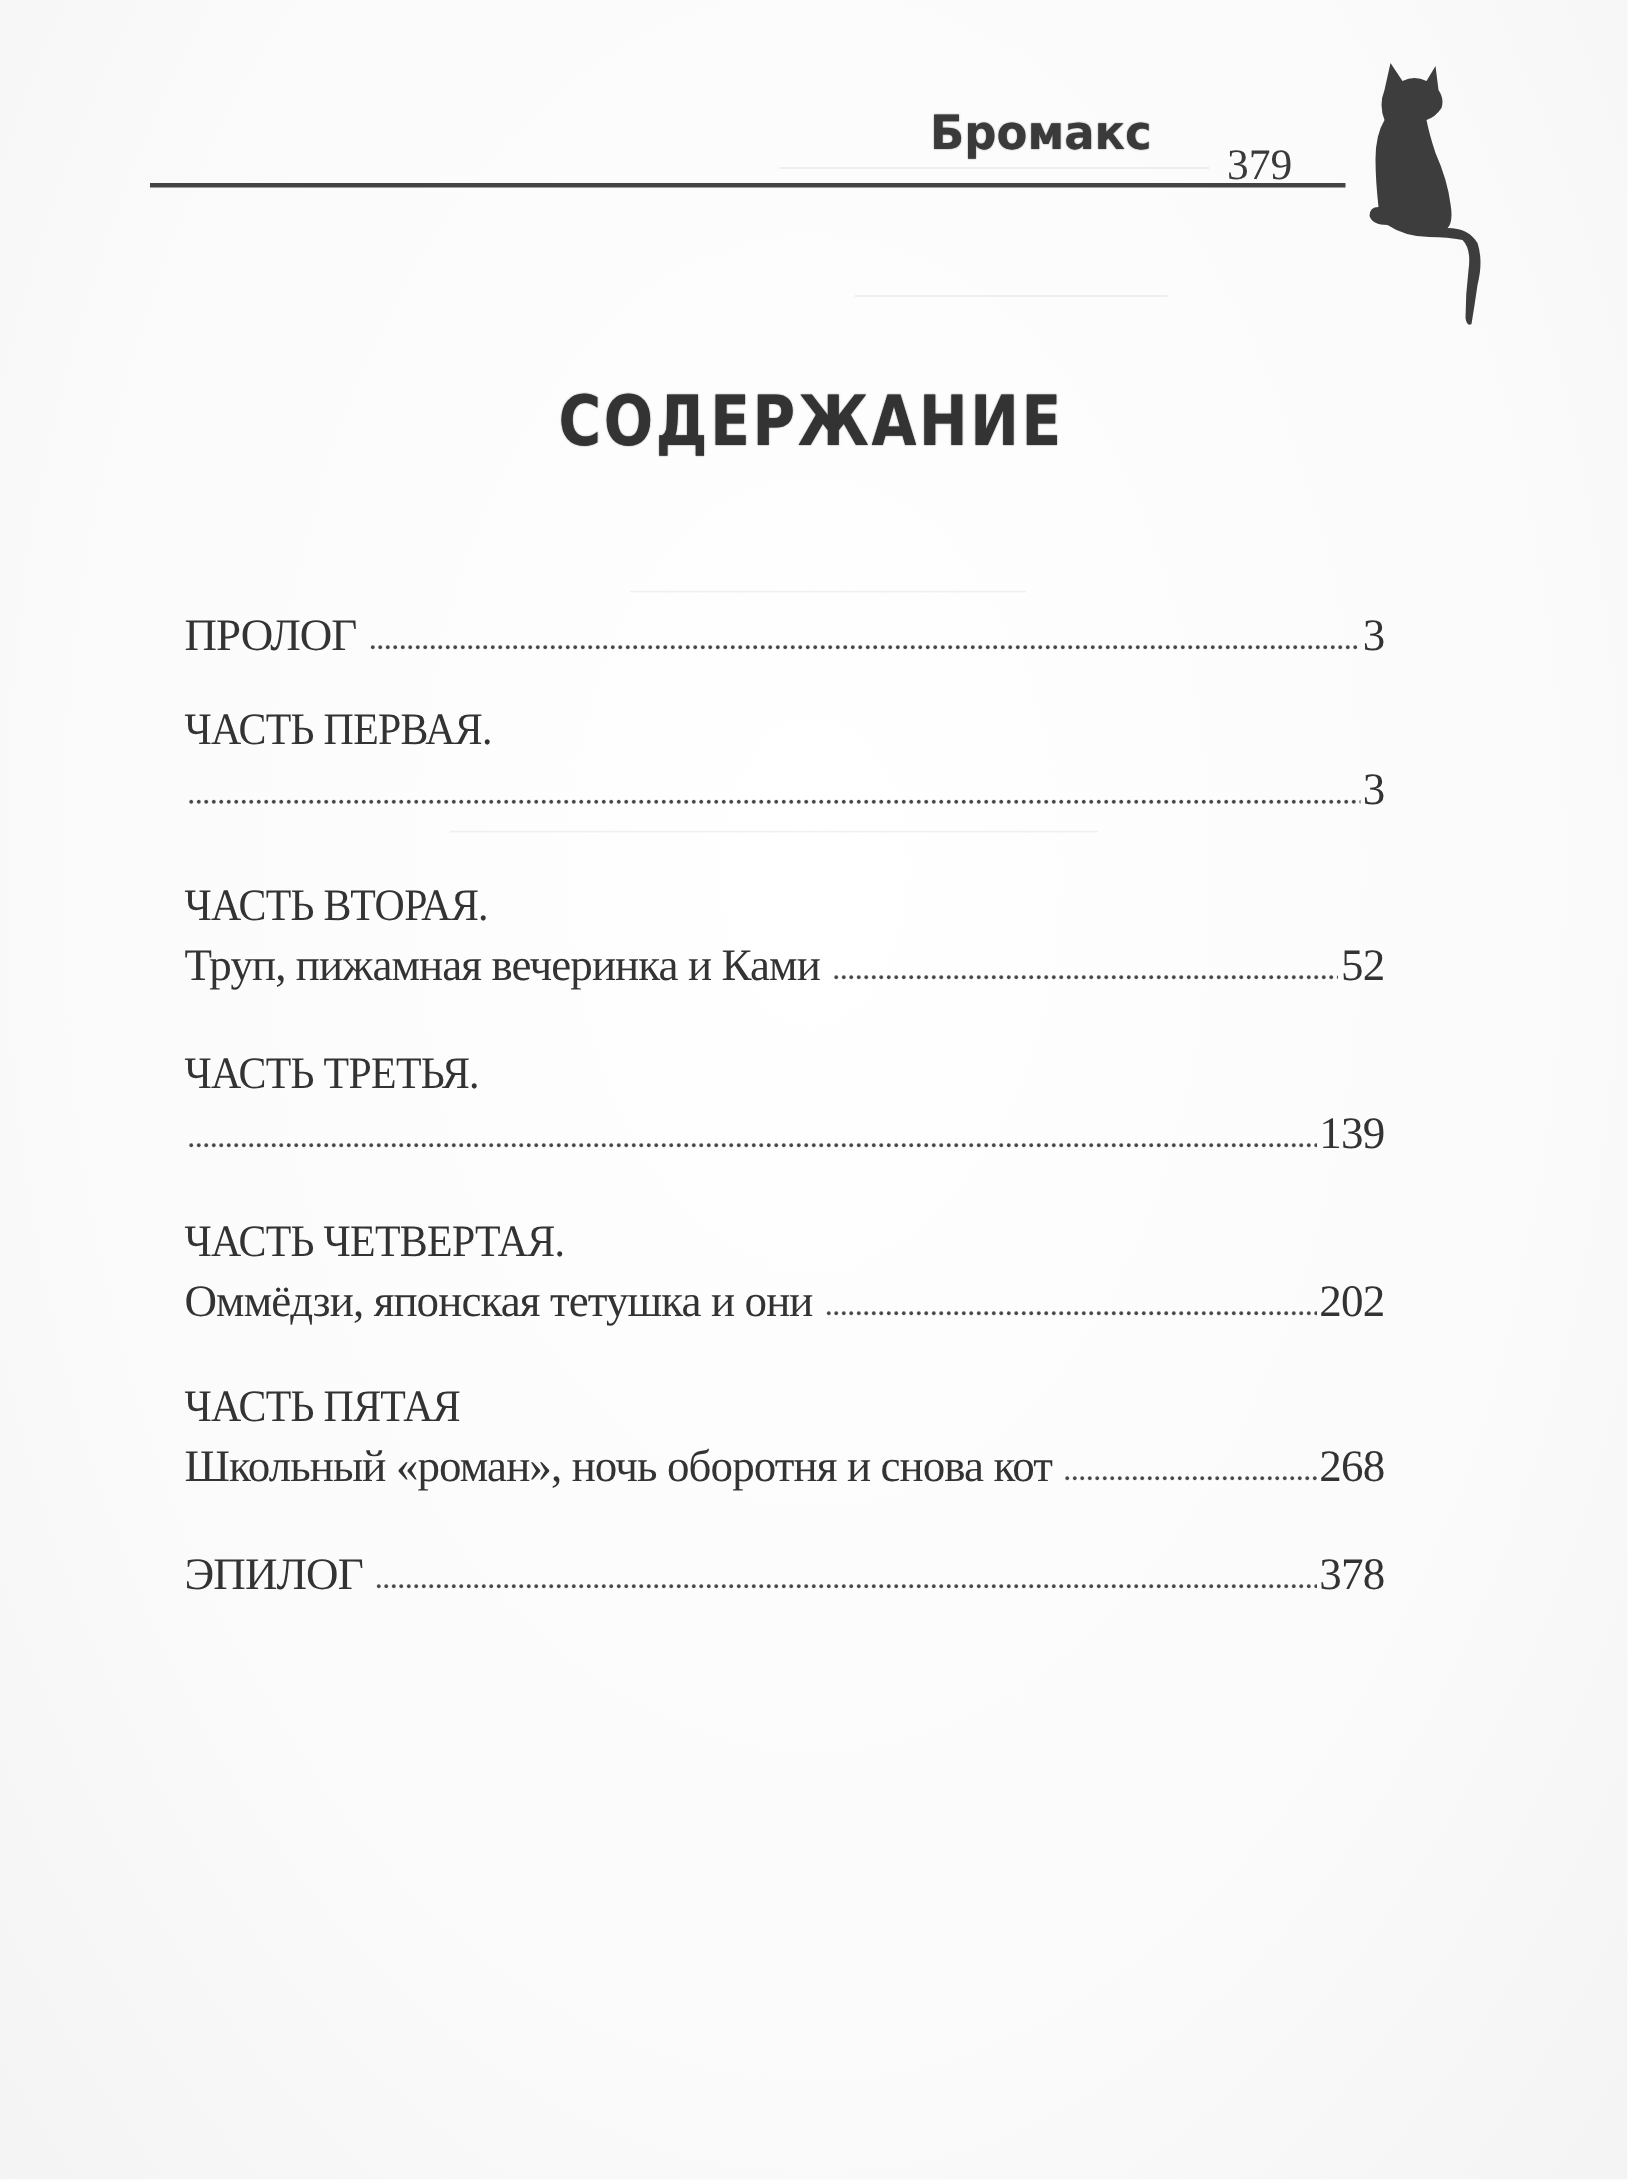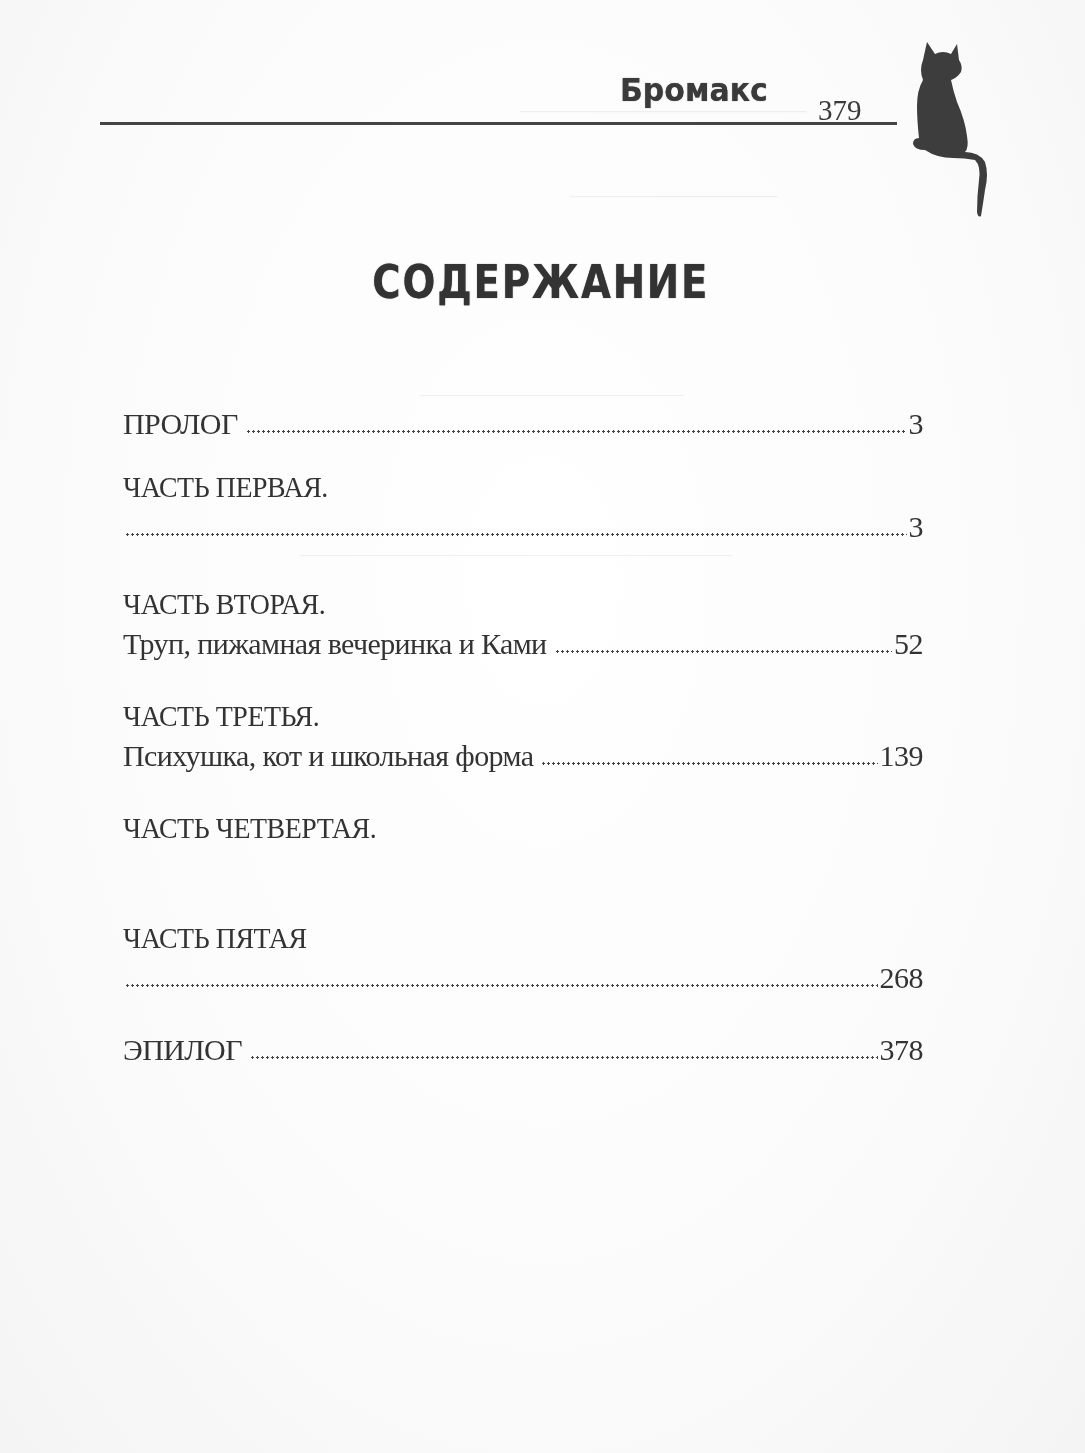--- a/index.html
+++ b/index.html
@@ -203,33 +203,38 @@
       <div class="toc-line">
         <span class="label">Труп, пижамная вечеринка и Ками</span>
         <span class="dots"></span>
         <span class="page">52</span>
       </div>
     </div>
 
     <div class="toc-group" style="top:306px;">
       <div class="toc-part">ЧАСТЬ ТРЕТЬЯ.</div>
       <div class="toc-line">
-        <span class="label">Психушка, кот и школьная форма</span>
         <span class="dots"></span>
         <span class="page">139</span>
       </div>
     </div>
 
     <div class="toc-group" style="top:418px;">
       <div class="toc-part">ЧАСТЬ ЧЕТВЕРТАЯ.</div>
+      <div class="toc-line">
+        <span class="label">Оммёдзи, японская тетушка и они</span>
+        <span class="dots"></span>
+        <span class="page">202</span>
+      </div>
     </div>
 
     <div class="toc-group" style="top:528px;">
       <div class="toc-part">ЧАСТЬ ПЯТАЯ</div>
       <div class="toc-line">
+        <span class="label">Школьный «роман», ночь оборотня и снова кот</span>
         <span class="dots"></span>
         <span class="page">268</span>
       </div>
     </div>
 
     <div class="toc-group" style="top:640px;font-family:Liberation Serif, serif;">
       <div class="toc-line">
         <span class="label">ЭПИЛОГ</span>
         <span class="dots"></span>
         <span class="page">378</span>

